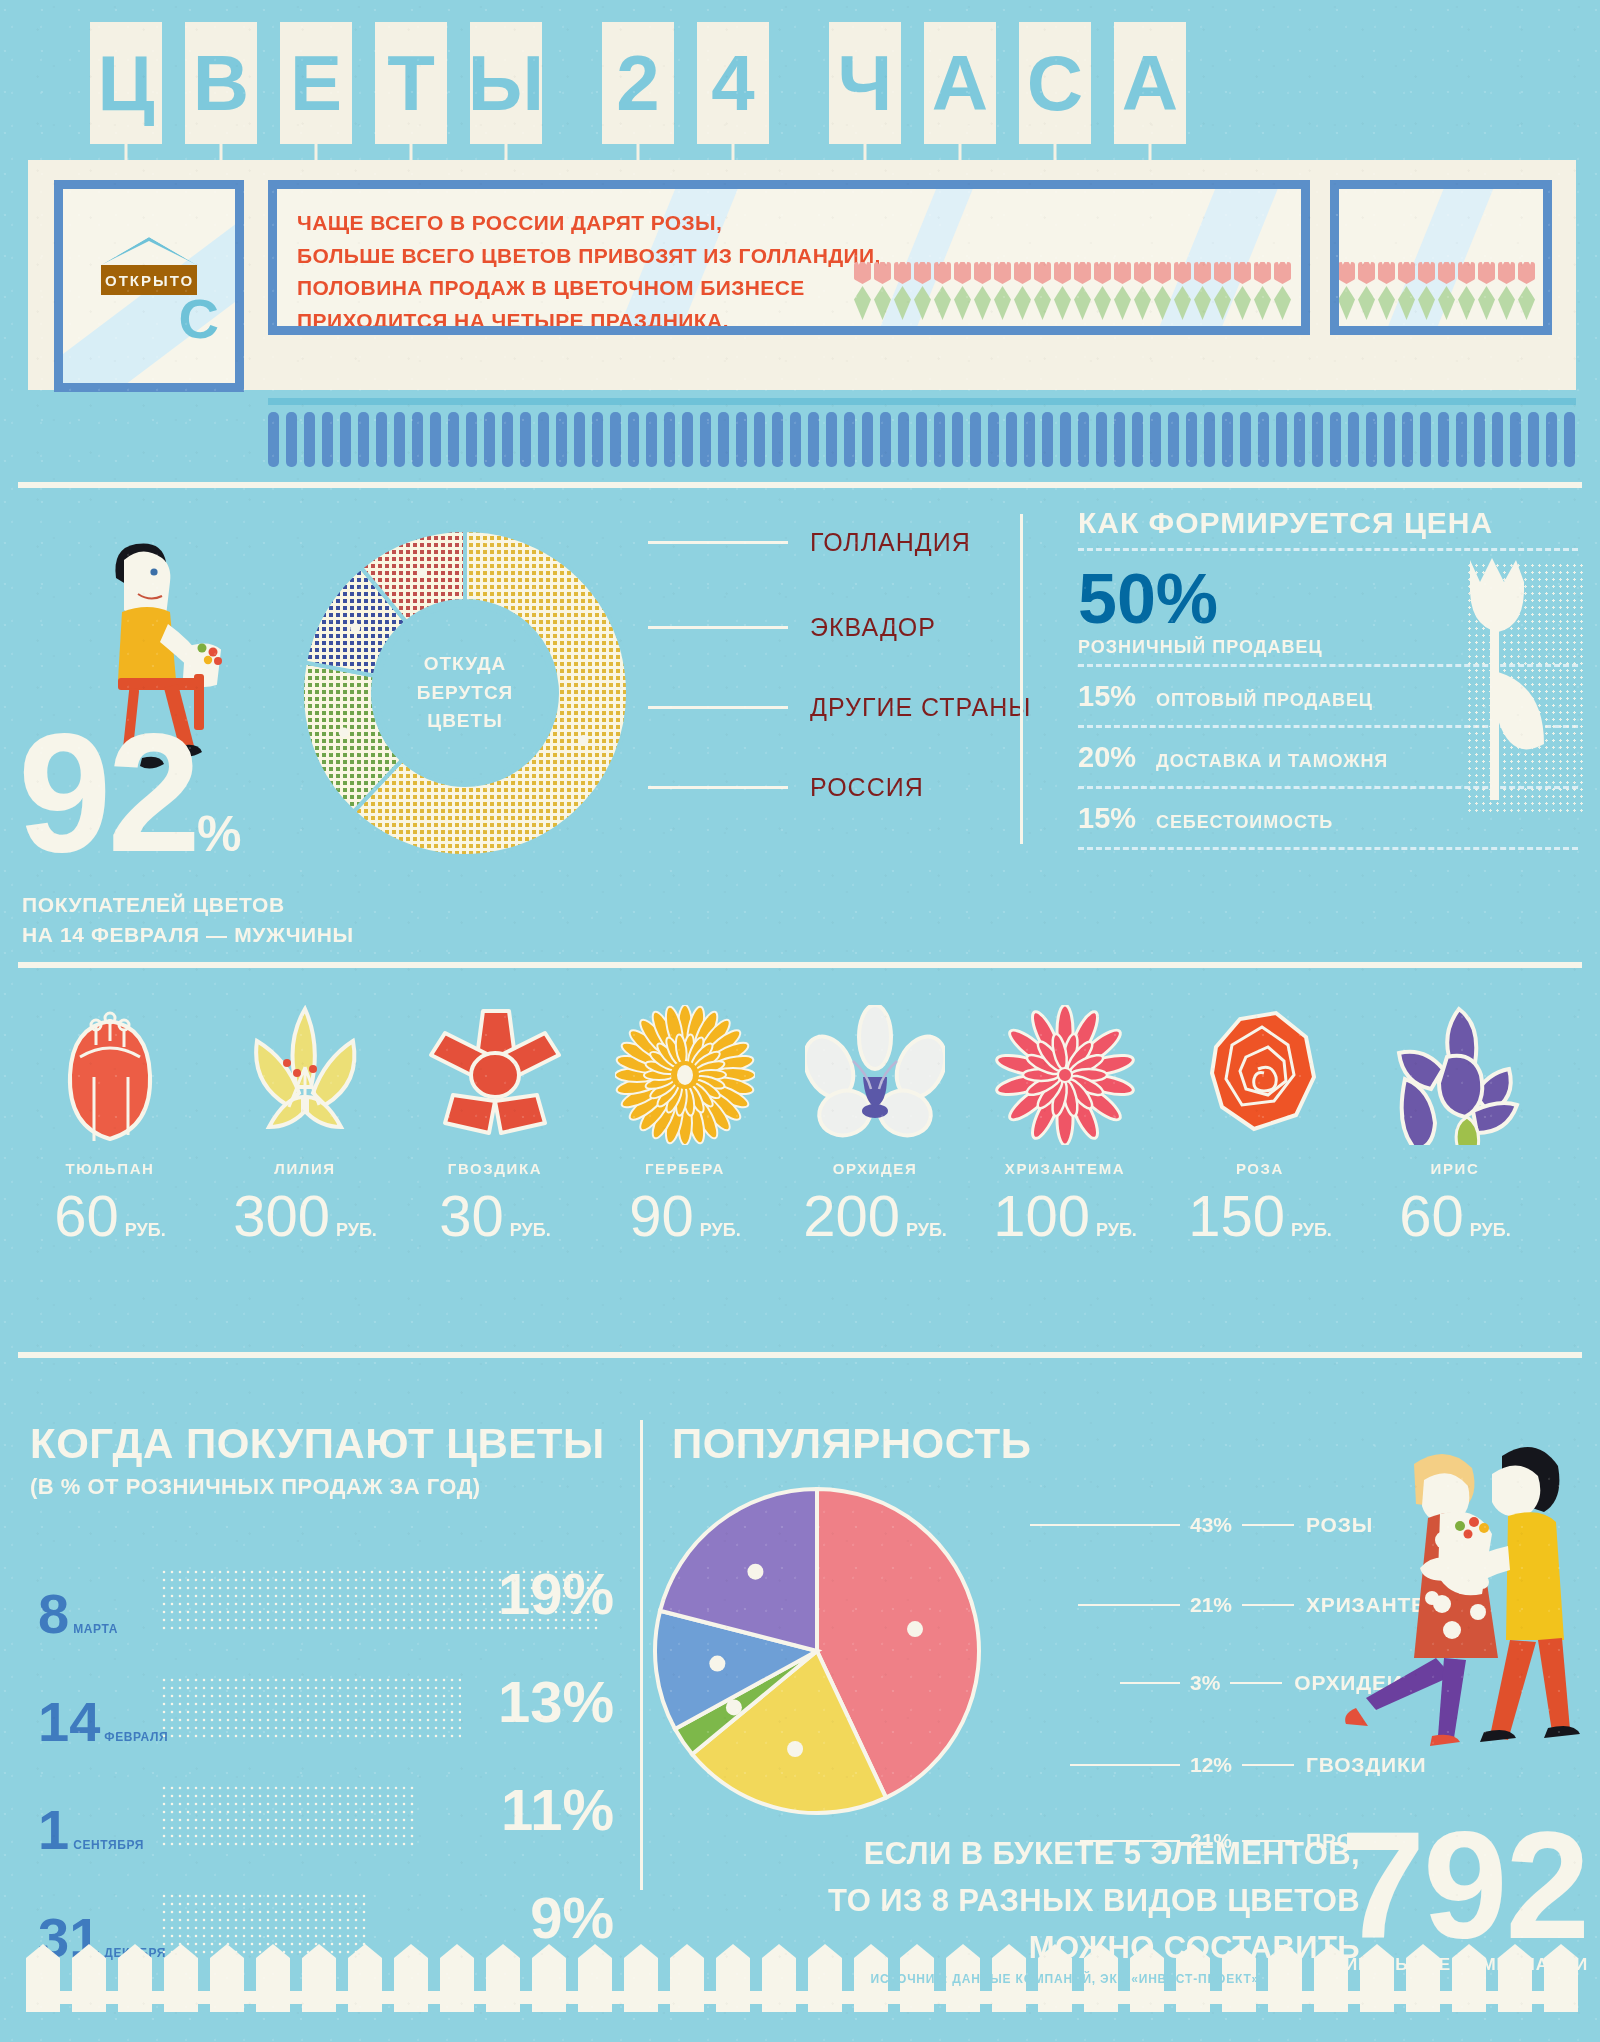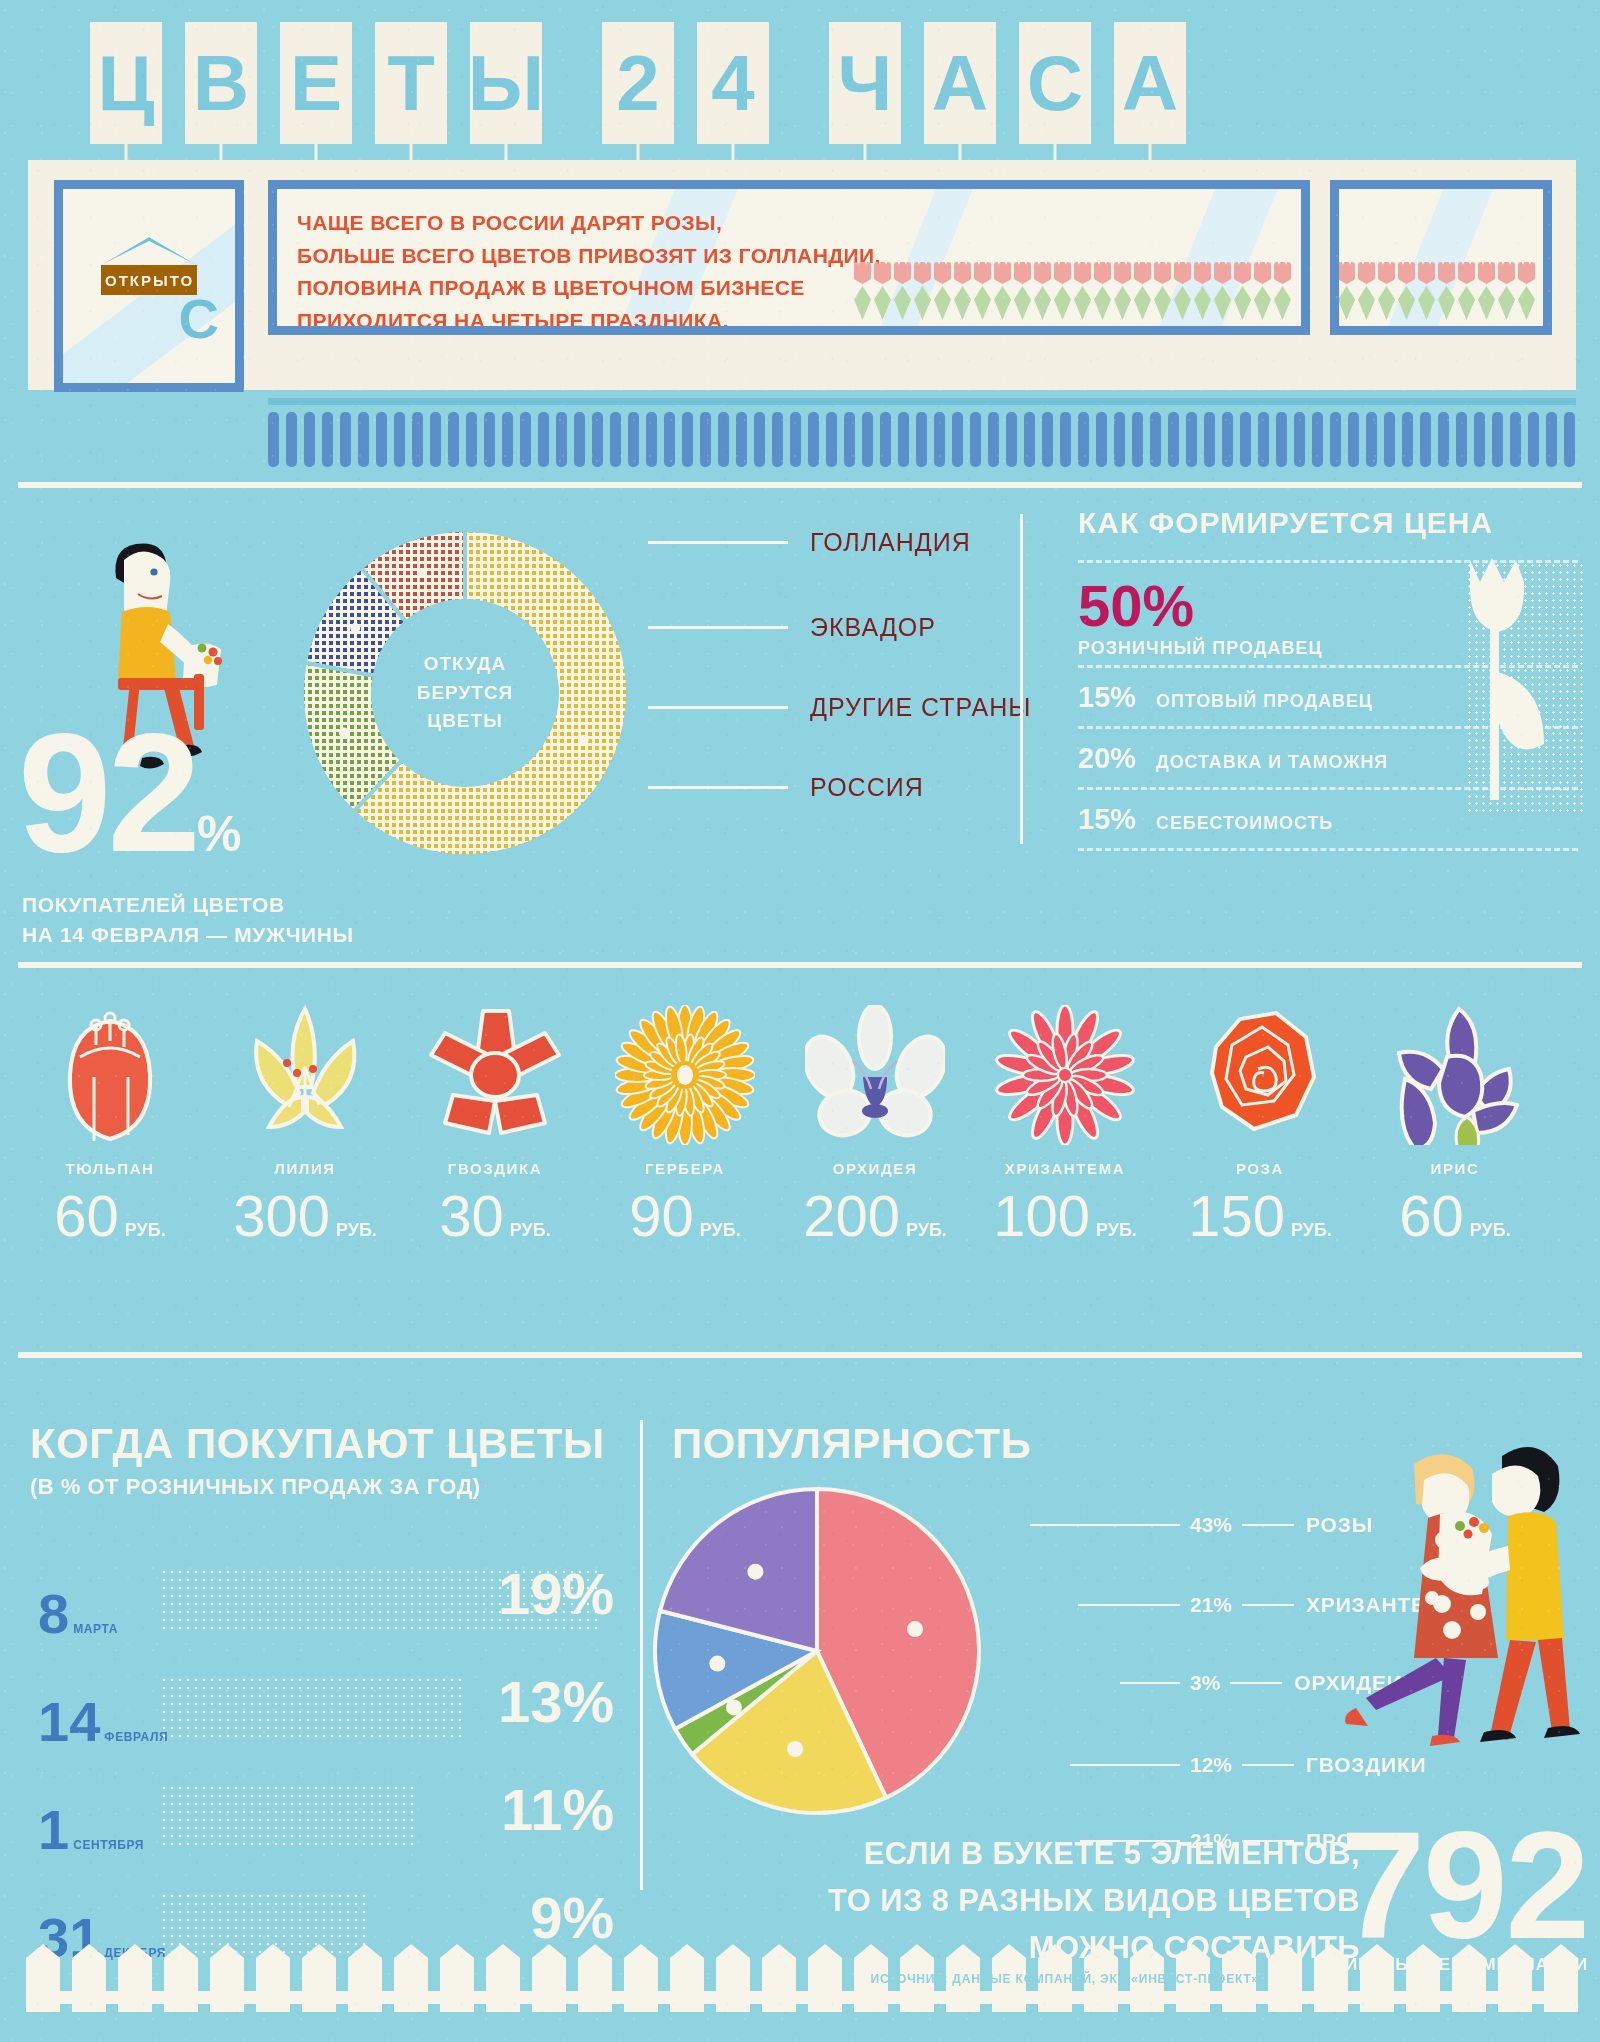--- a/index.html
+++ b/index.html
@@ -140,26 +140,26 @@
   .dleg .line{ width:140px; height:3px; background:#f7f5ea; }
   .dleg .lbl{
     margin-left:22px; color:#7f1d1d; font-size:25px; font-weight:normal; letter-spacing:1px;
     font-family:"Liberation Sans Narrow","Liberation Sans",sans-serif; white-space:nowrap;
   }
   .vrule{ position:absolute; left:1020px; top:14px; width:3px; height:330px; background:#f7f5ea; }
 
   
   .price{ position:absolute; left:1078px; top:6px; width:500px; }
   .price h3{
-    color:#f7f5ea; font-size:30px; font-weight:bold; letter-spacing:1px; margin-bottom:20px;
+    color:#f7f5ea; font-size:30px; font-weight:bold; letter-spacing:1px; margin-bottom:8px;
     font-family:"Liberation Sans Narrow","Liberation Sans",sans-serif;
   }
   .dash{ border-top:3px dashed #e6f4f8; opacity:.85; height:0; }
   .p50{ padding:16px 0 6px; }
-  .p50 .v{ color:#be185d; font-size:58px; font-weight:bold; line-height:.92;
+  .p50 .v{ color:#0369a1; font-size:70px; font-weight:bold; line-height:.92;
     font-family:"Liberation Sans Narrow","Liberation Sans",sans-serif; }
   .p50 .n{ color:#f7f5ea; font-size:18px; font-weight:bold; letter-spacing:1px; margin-top:6px;
     font-family:"Liberation Sans Narrow","Liberation Sans",sans-serif; }
   .prow{ display:flex; align-items:baseline; padding:13px 0 12px; }
   .prow .v{ color:#f7f5ea; font-size:29px; font-weight:bold; width:78px;
     font-family:"Liberation Sans Narrow","Liberation Sans",sans-serif; }
   .prow .n{ color:#f7f5ea; font-size:18px; font-weight:bold; letter-spacing:.9px;
     font-family:"Liberation Sans Narrow","Liberation Sans",sans-serif; }
   .tulip-art{ position:absolute; right:-6px; top:40px; width:150px; height:260px; }
   .halftone{

